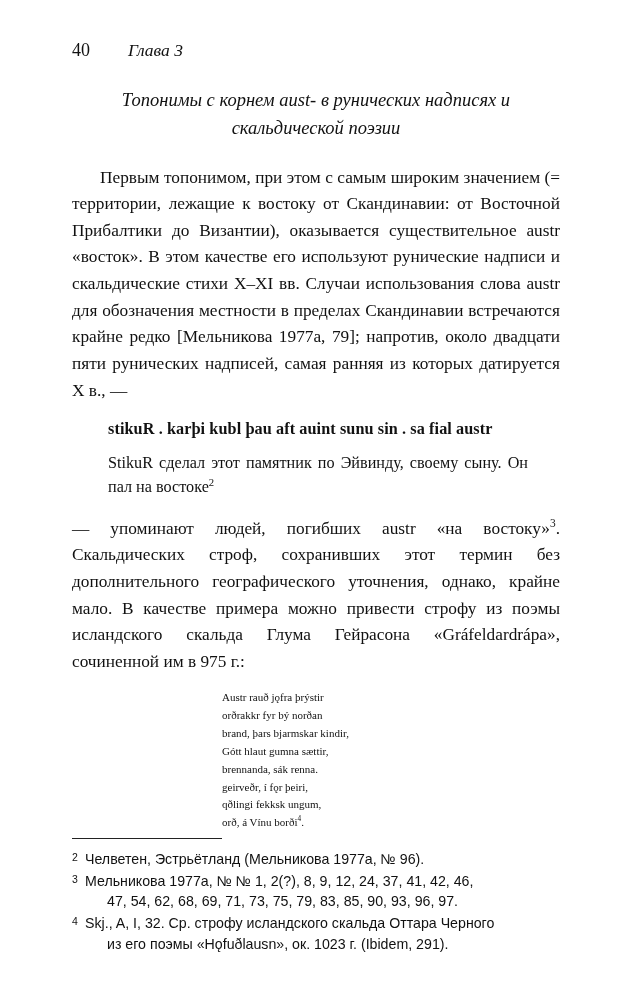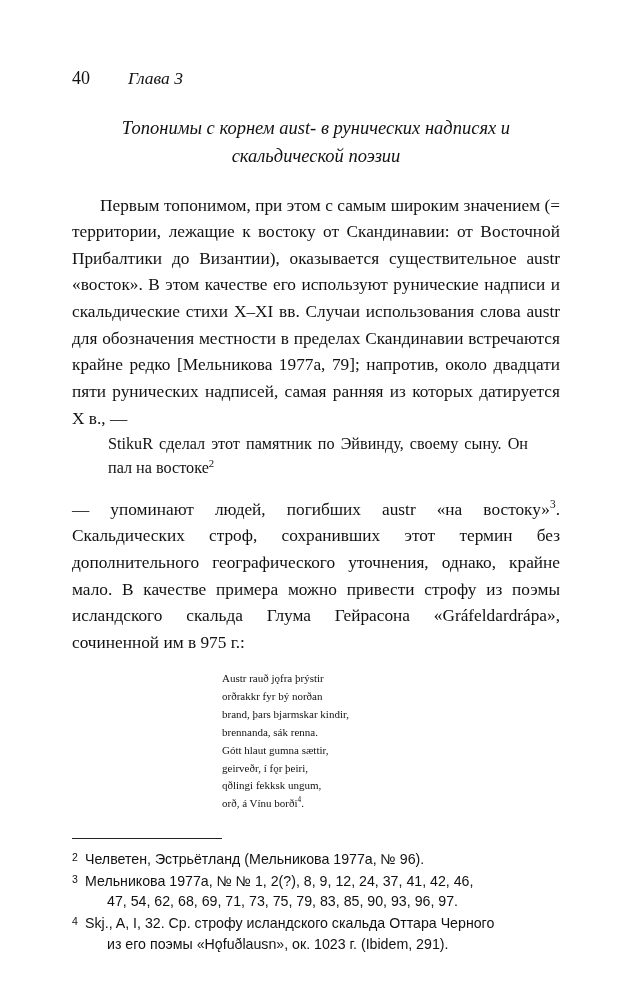--- a/index.html
+++ b/index.html
@@ -31,21 +31,20 @@
     margin-bottom: 26px;
   }
   .pagenum {
     font-style: normal;
     font-size: 18px;
     width: 56px;
   }
   .chaptitle {
     font-style: italic;
     font-size: 17.5px;
-    margin-top: 28px;
   }
   .heading {
     text-align: center;
     font-style: italic;
     font-size: 18.5px;
     line-height: 1.5;
     margin: 0 14px 22px 14px;
   }
   p.body {
     margin: 0 0 0 0;
@@ -132,31 +131,32 @@
       <span class="chaptitle">Глава 3</span>
     </div>
 
     <div class="heading">
       <span>Топонимы с корнем aust- в рунических надписях и</span><br>
       <span>скальдической поэзии</span>
     </div>
 
     <p class="body"><span>Первым топонимом, при этом с самым широким значением (= территории, лежащие к востоку от Скандинавии: от Восточной Прибалтики до Византии), оказывается существительное </span><span class="it">austr</span><span> «восток». В этом качестве его используют рунические надписи и скальдические стихи X–XI вв. Случаи использования слова </span><span class="it">austr</span><span> для обозначения местности в пределах Скандинавии встречаются крайне редко [Мельникова 1977а, 79]; напротив, около двадцати пяти рунических надписей, самая ранняя из которых датируется X в., —</span></p>
 
+    <div class="runic">stikuR . karþi kubl þau aft auint sunu sin . sa fial austr</div>
 
     <div class="translation"><span>StikuR сделал этот памятник по Эйвинду, своему сыну. Он пал на востоке</span><sup>2</sup></div>
 
     <p class="body noindent"><span>— упоминают людей, погибших </span><span class="it">austr</span><span> «на востоку»</span><sup>3</sup><span>. Скальдических строф, сохранивших этот термин без дополнительного географического уточнения, однако, крайне мало. В качестве примера можно привести строфу из поэмы исландского скальда Глума Гейрасона «Gráfeldardrápa», сочиненной им в 975 г.:</span></p>
 
     <div class="verse">
       <div>Austr rauð jǫfra þrýstir</div>
       <div>orðrakkr fyr bý norðan</div>
       <div>brand, þars bjarmskar kindir,</div>
+      <div>Gótt hlaut gumna sættir,</div>
       <div>brennanda, sák renna.</div>
-      <div>Gótt hlaut gumna sættir,</div>
       <div>geirveðr, í fǫr þeiri,</div>
       <div>qðlingi fekksk ungum,</div>
       <div><span>orð, á Vínu borði</span><sup>4</sup>.</div>
     </div>
 
   </div>
 
   <div class="fnrule"></div>
 
   <div class="footnotes">

